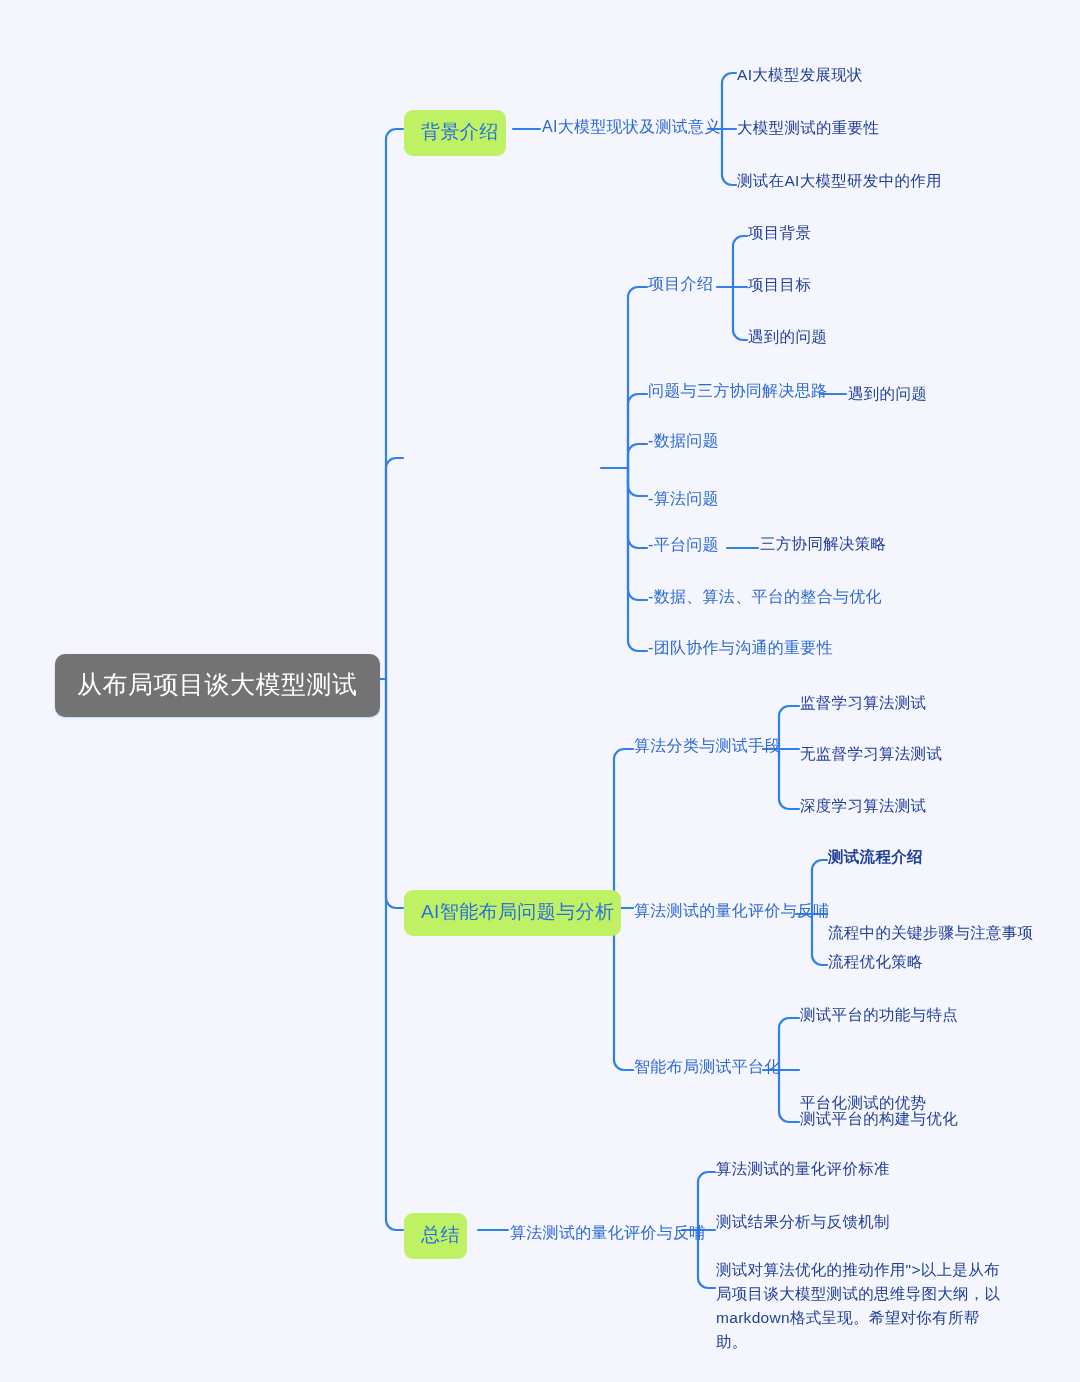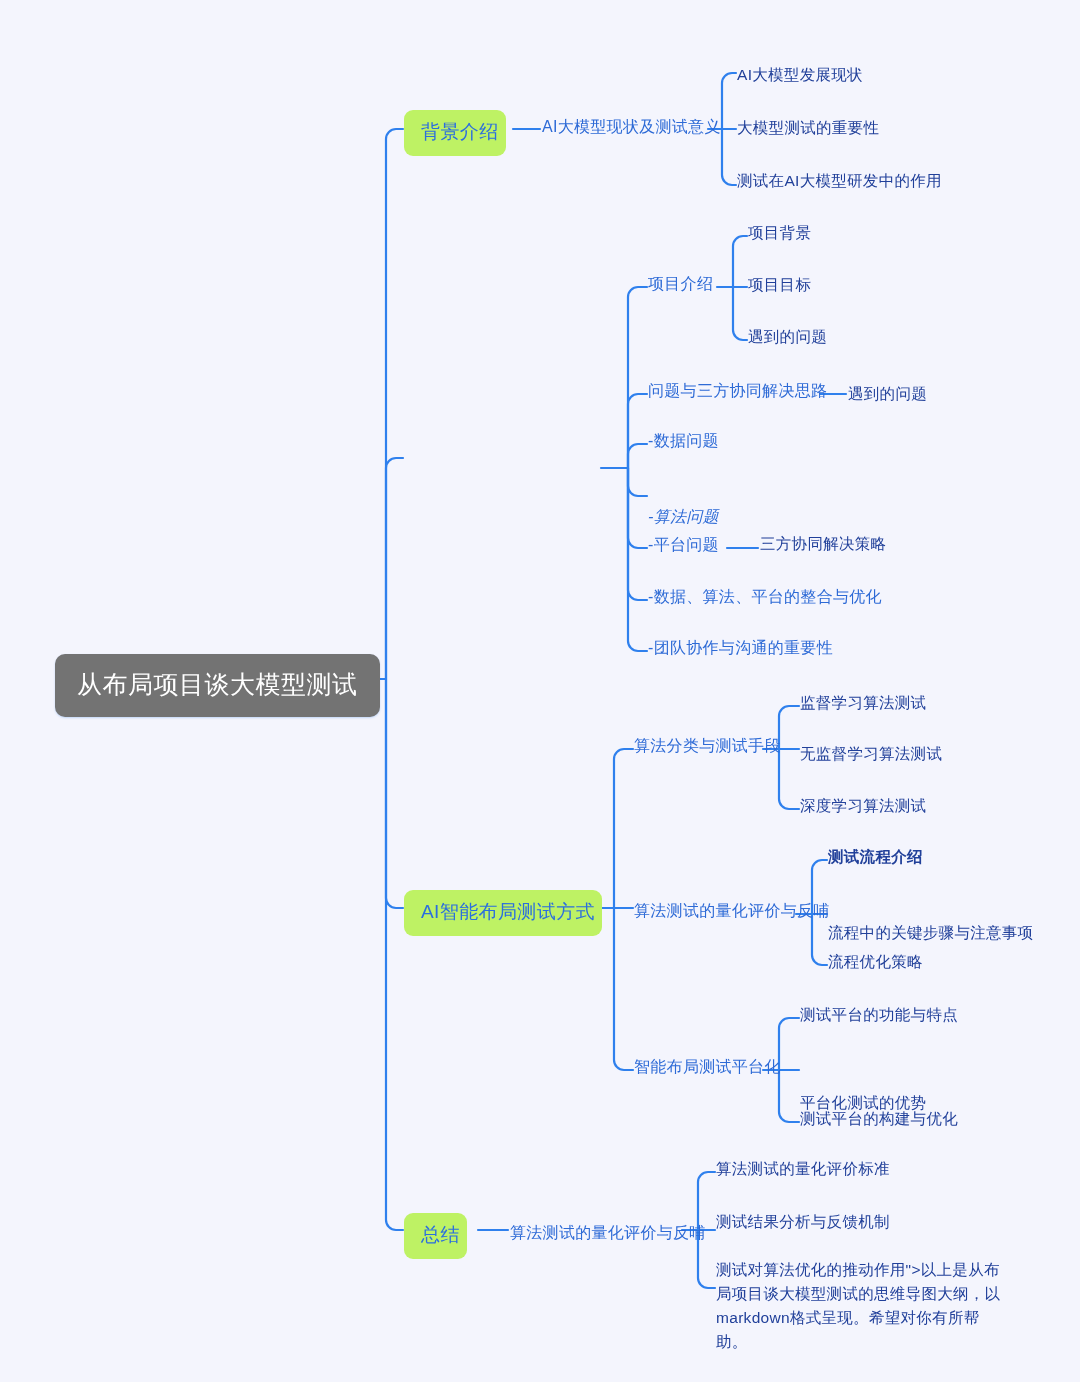--- a/index.html
+++ b/index.html
@@ -139,27 +139,27 @@
   <div class="node leaf" style="left: 737px; top: 117px;">大模型测试的重要性</div>
   <div class="node leaf" style="left: 737px; top: 170px;">测试在AI大模型研发中的作用</div>
 
   <div class="node mid" style="left: 648px; top: 273px;">项目介绍</div>
   <div class="node leaf" style="left: 748px; top: 222px;">项目背景</div>
   <div class="node leaf" style="left: 748px; top: 274px;">项目目标</div>
   <div class="node leaf" style="left: 748px; top: 326px;">遇到的问题</div>
   <div class="node mid" style="left: 648px; top: 380px;">问题与三方协同解决思路</div>
   <div class="node leaf" style="left: 848px; top: 383px;">遇到的问题</div>
   <div class="node mid" style="left: 648px; top: 430px;">-数据问题</div>
-  <div class="node mid" style="left: 648px; top: 506px; font-style: italic;">-算法问题</div>
+  <div class="node mid" style="left: 648px; top: 488px;">-算法问题</div>
   <div class="node mid" style="left: 648px; top: 534px;">-平台问题</div>
   <div class="node leaf" style="left: 760px; top: 533px;">三方协同解决策略</div>
   <div class="node mid" style="left: 648px; top: 586px;">-数据、算法、平台的整合与优化</div>
   <div class="node mid" style="left: 648px; top: 637px;">-团队协作与沟通的重要性</div>
 
-  <div class="node chip" style="left: 404px; top: 890px;">AI智能布局测试方式</div>
+  <div class="node chip" style="left: 404px; top: 890px;">AI智能布局问题与分析</div>
   <div class="node mid" style="left: 634px; top: 735px;">算法分类与测试手段</div>
   <div class="node leaf" style="left: 800px; top: 692px;">监督学习算法测试</div>
   <div class="node leaf" style="left: 800px; top: 743px;">无监督学习算法测试</div>
   <div class="node leaf" style="left: 800px; top: 795px;">深度学习算法测试</div>
   <div class="node mid" style="left: 634px; top: 900px;">算法测试的量化评价与反哺</div>
   <div class="node leaf" style="left: 828px; top: 846px; font-weight: bold;">测试流程介绍</div>
   <div class="node leaf" style="left: 828px; top: 898px; margin-top: 24px;">流程中的关键步骤与注意事项</div>
   <div class="node leaf" style="left: 828px; top: 951px;">流程优化策略</div>
   <div class="node mid" style="left: 634px; top: 1056px;">智能布局测试平台化</div>
   <div class="node leaf" style="left: 800px; top: 1004px;">测试平台的功能与特点</div>

